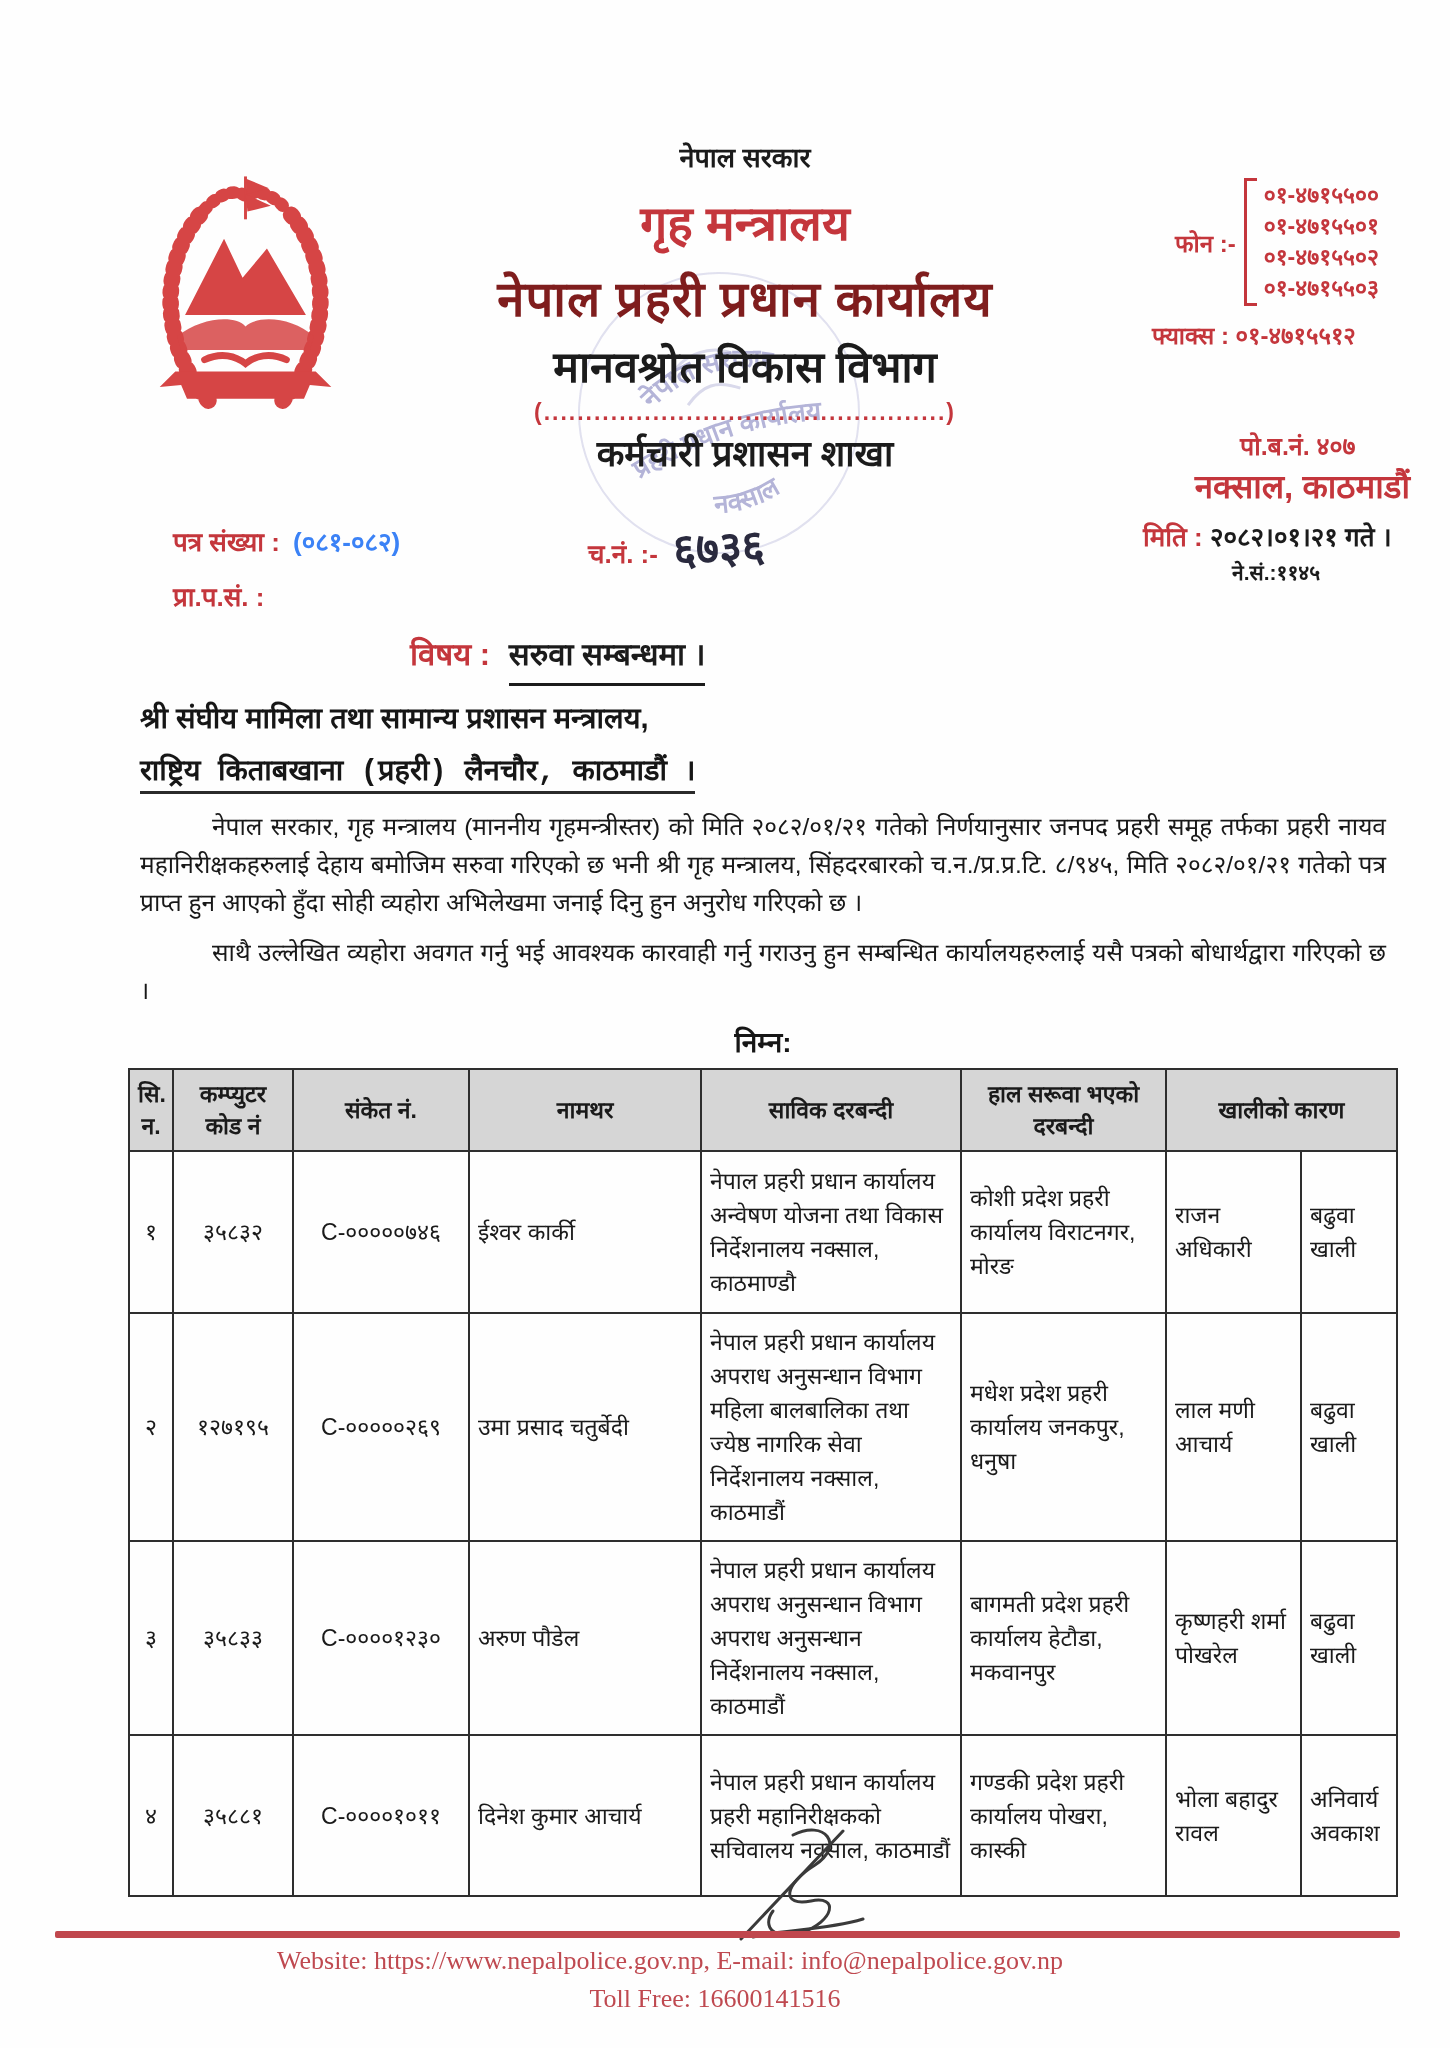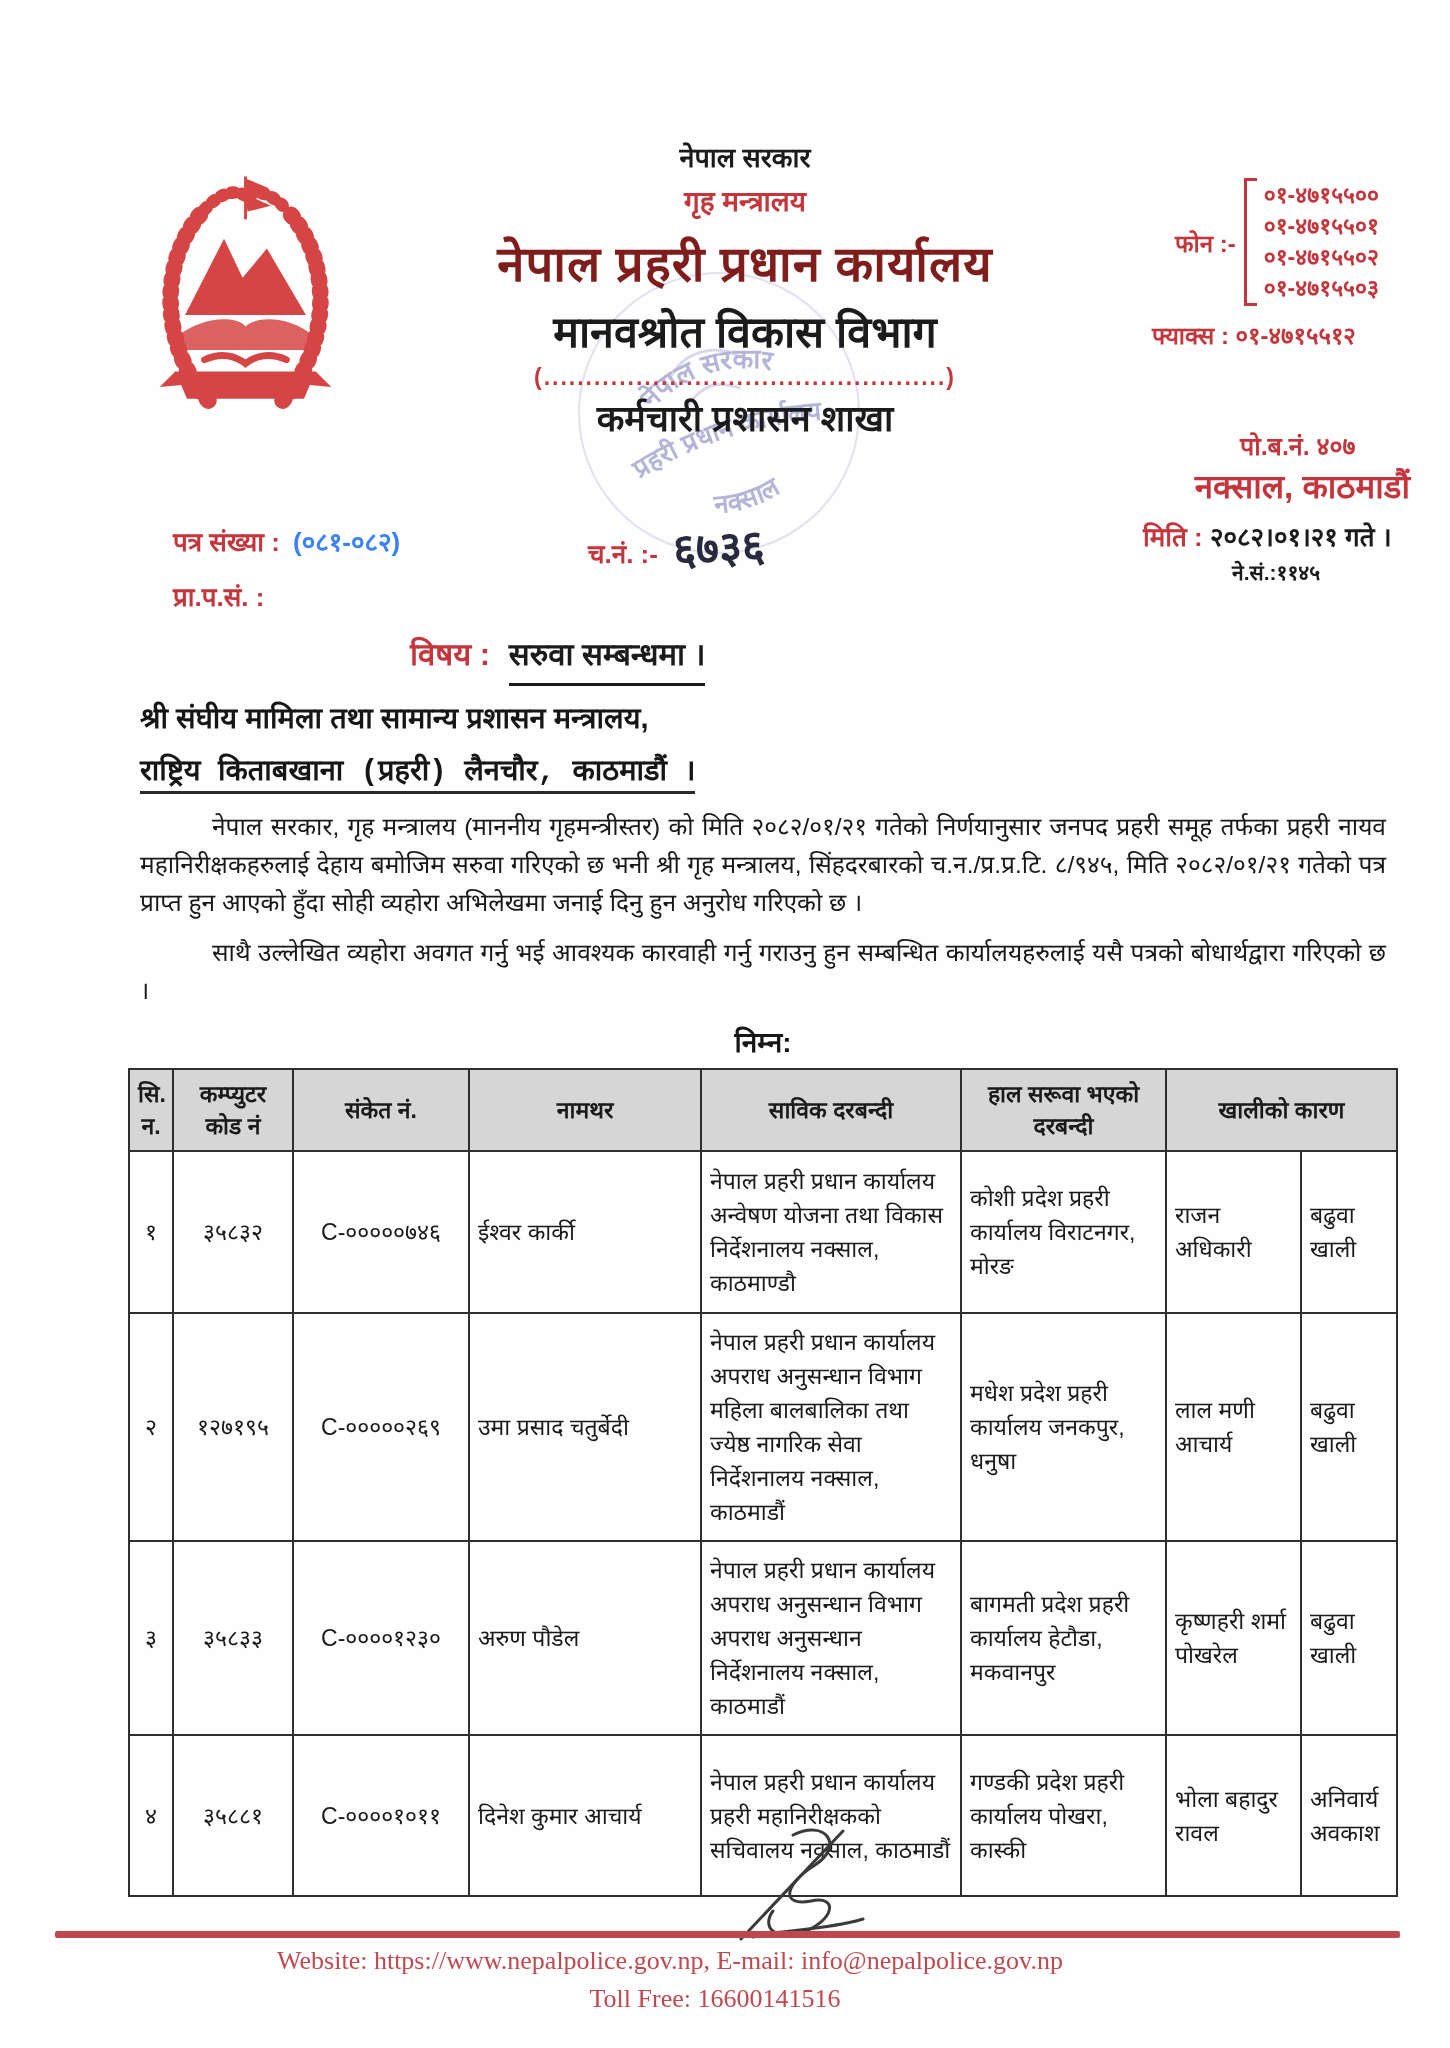--- a/index.html
+++ b/index.html
@@ -7,21 +7,21 @@
   body { font-family:"Liberation Sans","DejaVu Sans",sans-serif; }
   #page {
     position:relative; width:1450px; height:2048px; background:#fefefe;
     overflow:hidden; color:#1c1c1c;
   }
   .abs { position:absolute; }
 
   
   .center-head { left:305px; top:138px; width:880px; text-align:center; }
   .govt  { font-size:27px; font-weight:700; color:#1b1b1b; }
-  .ministry { font-size:28px; font-weight:800; color:#c4363c; margin-top:6px;text-align:center; }
+  .ministry { font-size:48px; font-weight:800; color:#c4363c; margin-top:14px;text-align:center; }
   .office   { font-size:49px; font-weight:800; color:#7f1d1d; margin-top:10px; letter-spacing:1px; }
   .dept     { font-size:43px; font-weight:800; color:#1b1b1b; margin-top:6px; }
   .dotted   { font-size:23px; font-weight:700; color:#c4363c; letter-spacing:2px; margin-top:4px; white-space:nowrap; }
   .section  { font-size:36px; font-weight:800; color:#1b1b1b; margin-top:2px; }
 
   
   .phone-wrap { left:1175px; top:178px; width:260px; display:flex; align-items:center; }
   .phone-label { font-size:24px; font-weight:700; color:#c4363c; margin-right:8px; white-space:nowrap; }
   .bracket { width:13px; height:128px; border-left:3px solid #c4363c; border-top:3px solid #c4363c; border-bottom:3px solid #c4363c; margin-right:7px; }
   .phones div { font-size:23px; font-weight:700; color:#c4363c; line-height:31px; white-space:nowrap; }

